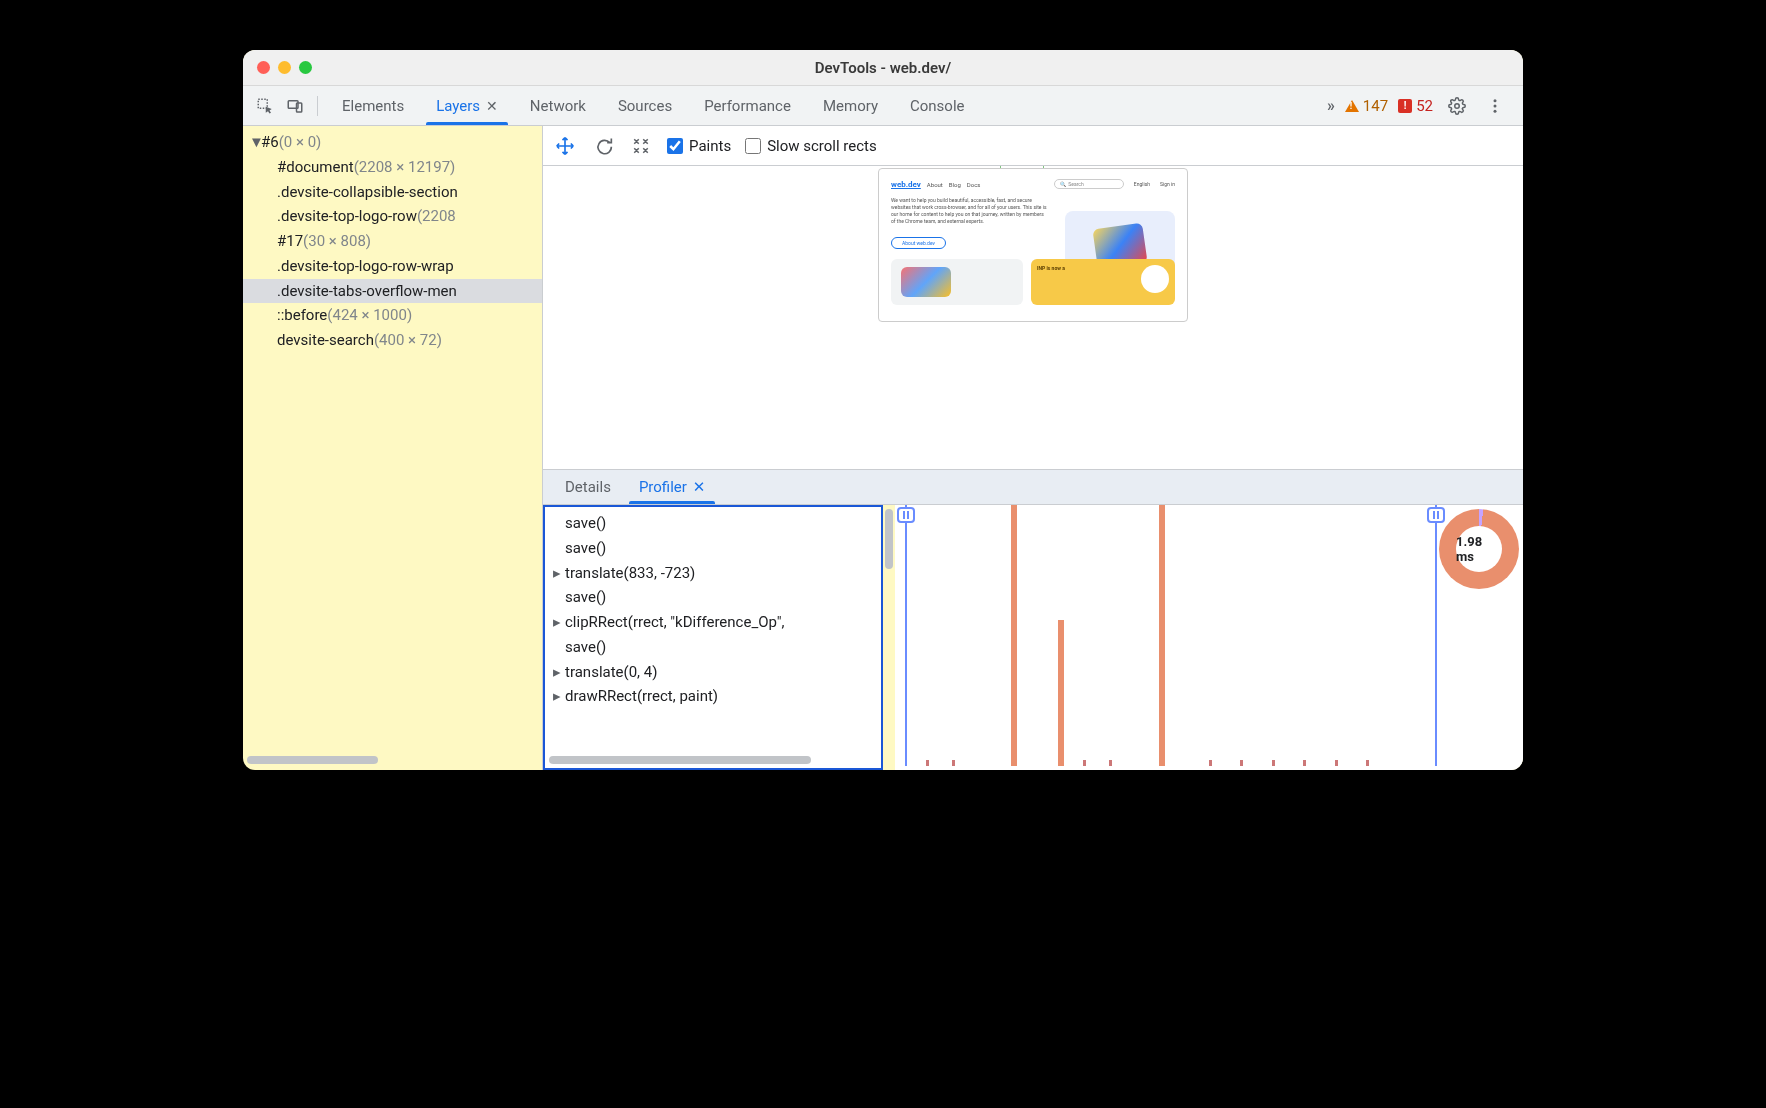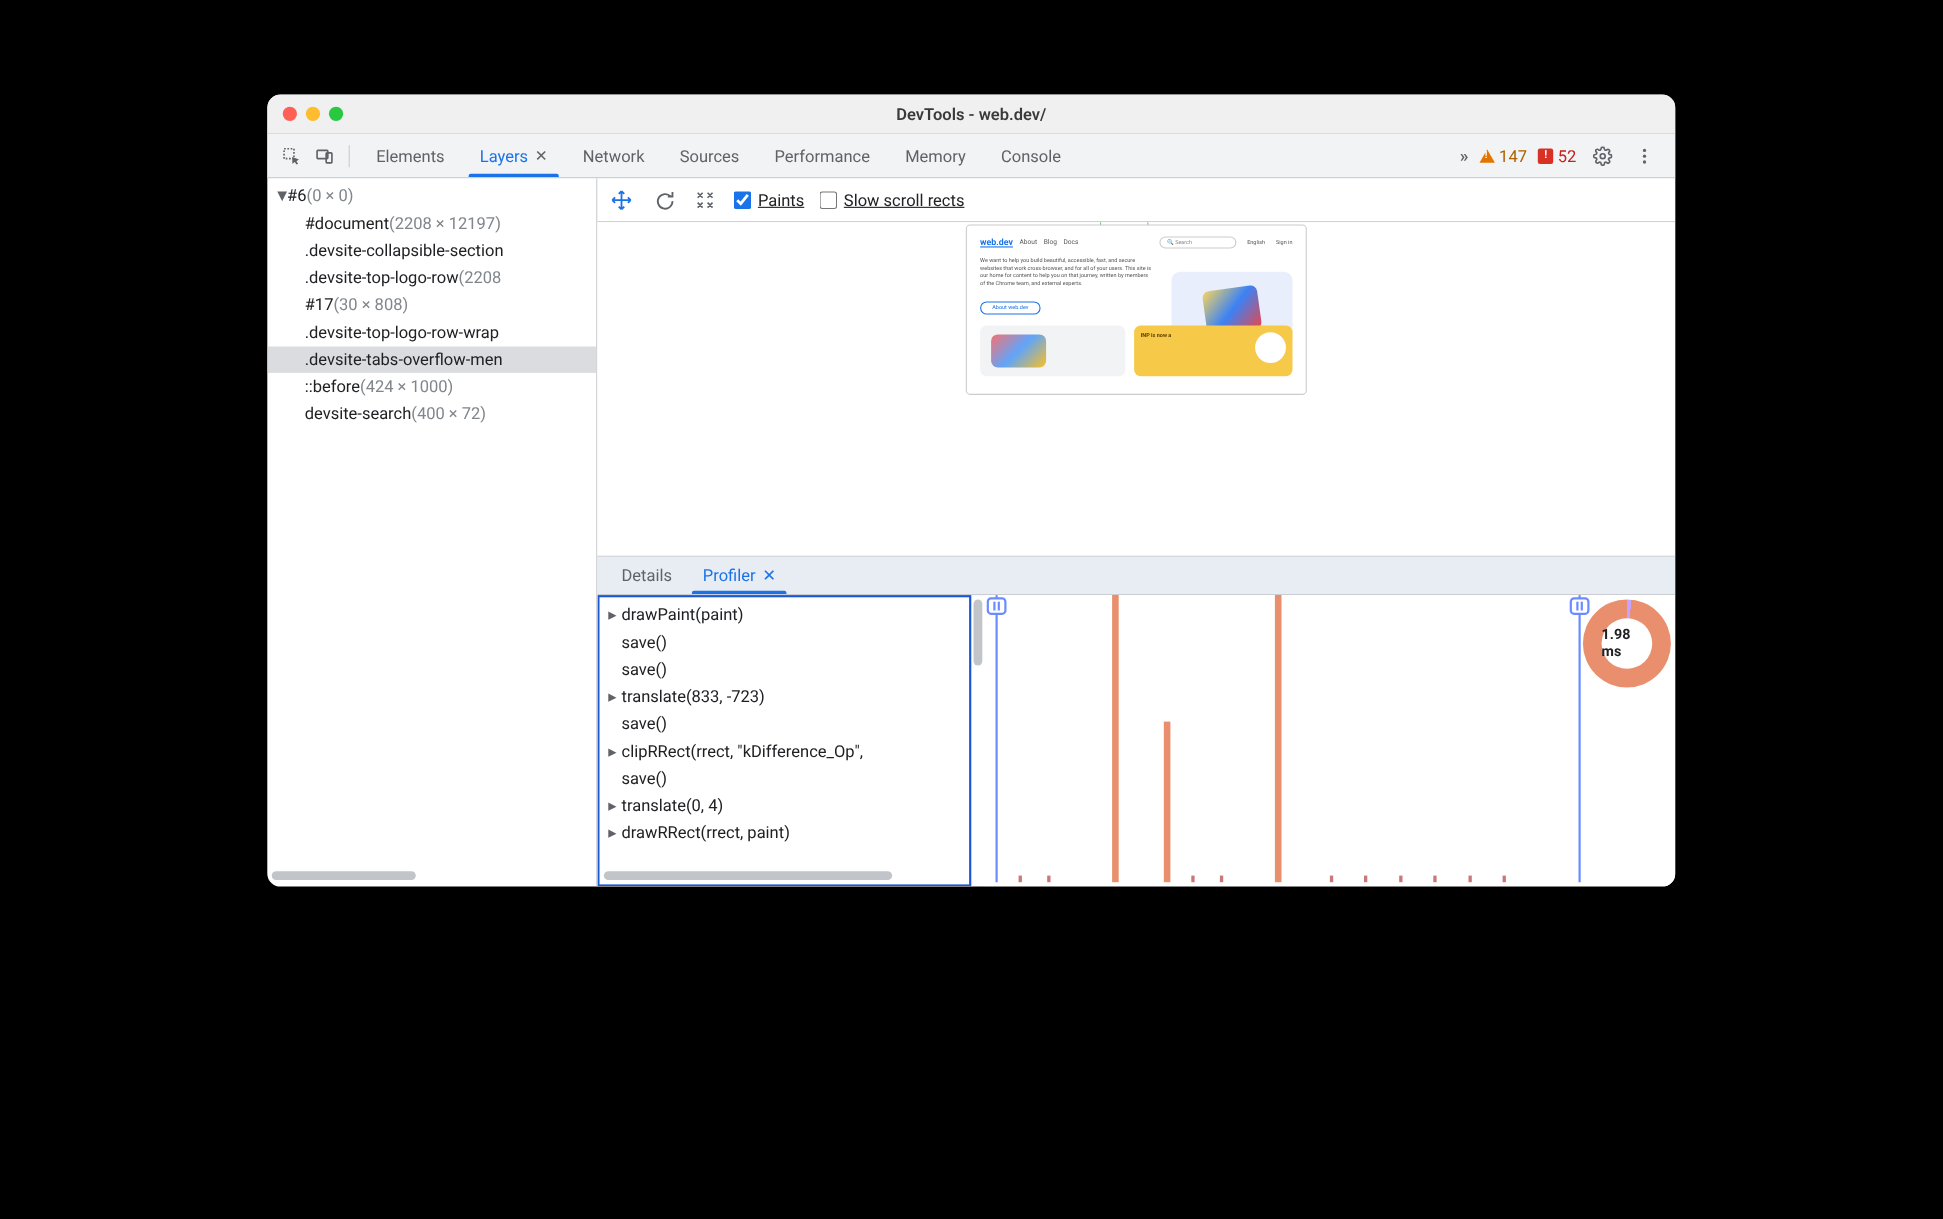--- a/index.html
+++ b/index.html
@@ -10,27 +10,26 @@
     font-size: 13px;
     color: #202124;
     display: flex;
     align-items: flex-start;
     justify-content: center;
     padding: 50px 60px;
   }
   .window {
     width: 1280px;
     height: 720px;
-    background: #ffffff;
+    background: #fef9c3;
     border-radius: 12px;
     box-shadow: 0 20px 60px rgba(0,0,0,0.5);
     overflow: hidden;
     display: flex;
     flex-direction: column;
-    margin-top: 36px;
   }
   
   .titlebar {
     height: 36px;
     background: #f0f0f0;
     border-bottom: 1px solid #d8d8d8;
     display: flex;
     align-items: center;
     position: relative;
   }
@@ -166,21 +165,20 @@
     overflow: hidden;
   }
   .layers-toolbar {
     height: 40px;
     border-bottom: 1px solid #cacdd1;
     display: flex;
     align-items: center;
     gap: 14px;
     padding: 0 10px;
     background: #fff;
-    text-decoration: underline;
   }
   .lt-icn {
     width: 24px; height: 24px;
     display:flex;align-items:center;justify-content:center;
     color:#1a73e8;
   }
   .lt-icn.gray { color:#5f6368; }
   .chk {
     display:flex; align-items:center; gap:6px;
     font-size:15px; color:#202124;
@@ -509,21 +507,20 @@
             <span>Details</span>
           </div>
         <div class="sub-tab active">
           <span>Profiler</span>
           <span class="close-x">✕</span>
         </div>
       </div>
 
       <div class="profiler-body">
         <div class="log-pane">
-          <div class="log-row"><span class="caret">▸</span><span>drawPaint(paint)</span></div>
           <div class="log-row"><span class="caret"></span><span>save()</span></div>
           <div class="log-row"><span class="caret"></span><span>save()</span></div>
           <div class="log-row"><span class="caret">▸</span><span>translate(833, -723)</span></div>
           <div class="log-row"><span class="caret"></span><span>save()</span></div>
           <div class="log-row"><span class="caret">▸</span><span>clipRRect(rrect, "kDifference_Op",</span></div>
           <div class="log-row"><span class="caret"></span><span>save()</span></div>
           <div class="log-row"><span class="caret">▸</span><span>translate(0, 4)</span></div>
           <div class="log-row"><span class="caret">▸</span><span>drawRRect(rrect, paint)</span></div>
           <div class="log-hscroll">
               <div class="thumb"></div>

